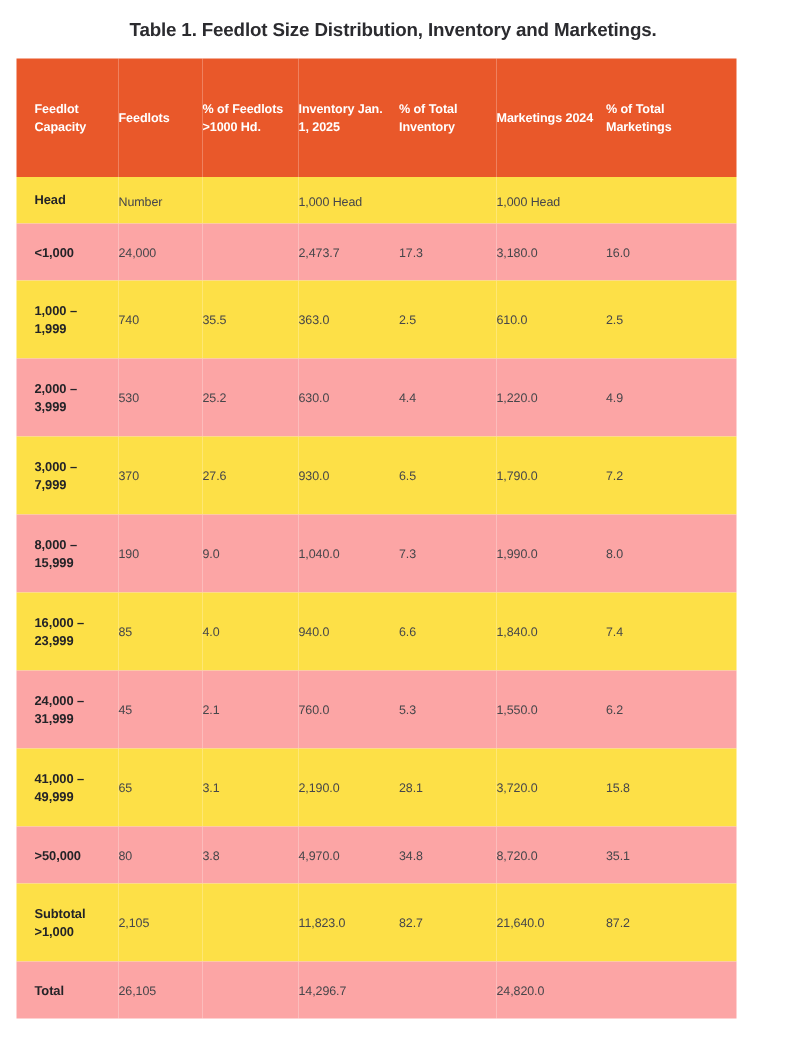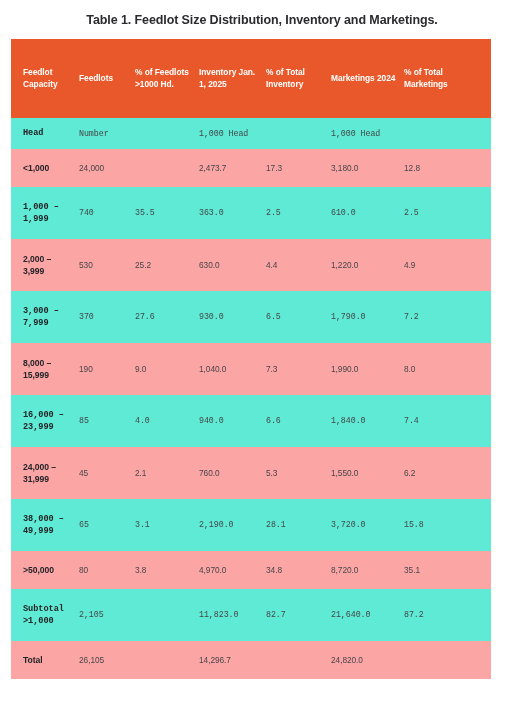--- a/index.html
+++ b/index.html
@@ -62,21 +62,21 @@
     font-size: 8.3px;
     letter-spacing: -0.05px;
   }
   table.feedlot tbody td.c0 {
     padding-left: 12px;
     font-weight: bold;
     color: #232327;
     font-size: 8.6px;
     line-height: 12.5px;
   }
-  tr.shade-a td { background: #5eead4; font-family: Liberation Mono, monospace; }
+  tr.shade-a td { background: #fde047; }
   tr.shade-b td { background: #fca5a5; }
 
   tr.r-units td { height: 19px; }
   tr.r-1line td { height: 26px; }
   tr.r-2line td { height: 40px; }
 
   .footnote {
     margin: 24px 18px 0 11px;
     font-size: 9px;
     line-height: 18.5px;
@@ -132,21 +132,21 @@
           <td></td>
         </tr>
 
         <tr class="shade-b r-1line">
           <td class="c0">&lt;1,000</td>
           <td>24,000</td>
           <td></td>
           <td>2,473.7</td>
           <td>17.3</td>
           <td>3,180.0</td>
-          <td>12.8</td>
+          <td>16.0</td>
         </tr>
 
         <tr class="shade-a r-2line">
           <td class="c0">1,000 – 1,999</td>
           <td>740</td>
           <td>35.5</td>
           <td>363.0</td>
           <td>2.5</td>
           <td>610.0</td>
           <td>2.5</td>
@@ -196,21 +196,21 @@
           <td class="c0">24,000 – 31,999</td>
           <td>45</td>
           <td>2.1</td>
           <td>760.0</td>
           <td>5.3</td>
           <td>1,550.0</td>
           <td>6.2</td>
         </tr>
 
         <tr class="shade-a r-2line">
-          <td class="c0">38,000 – 49,999</td>
+          <td class="c0">41,000 – 49,999</td>
           <td>65</td>
           <td>3.1</td>
           <td>2,190.0</td>
           <td>28.1</td>
           <td>3,720.0</td>
           <td>15.8</td>
         </tr>
 
         <tr class="shade-b r-1line">
           <td class="c0">&gt;50,000</td>

